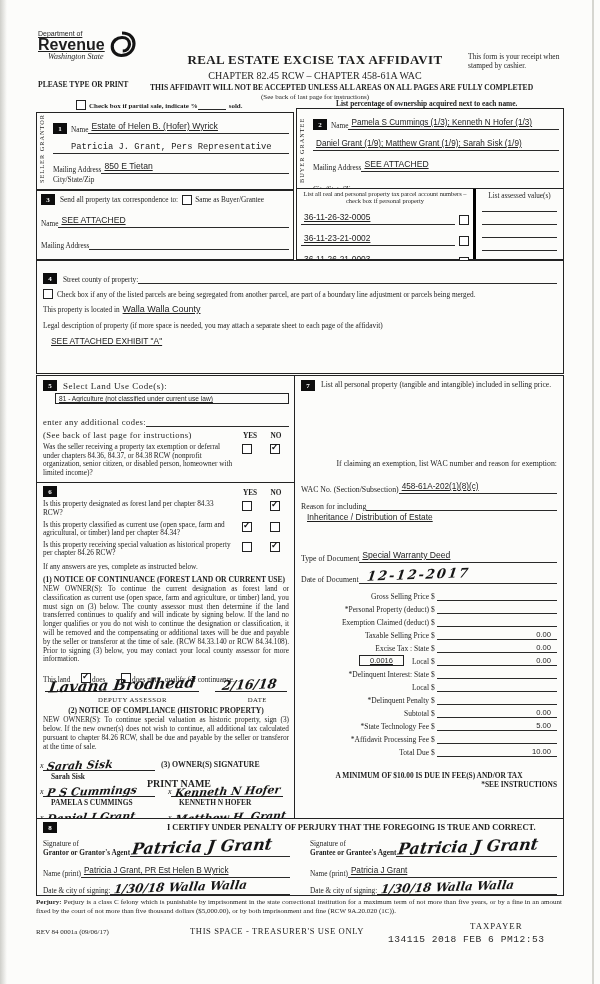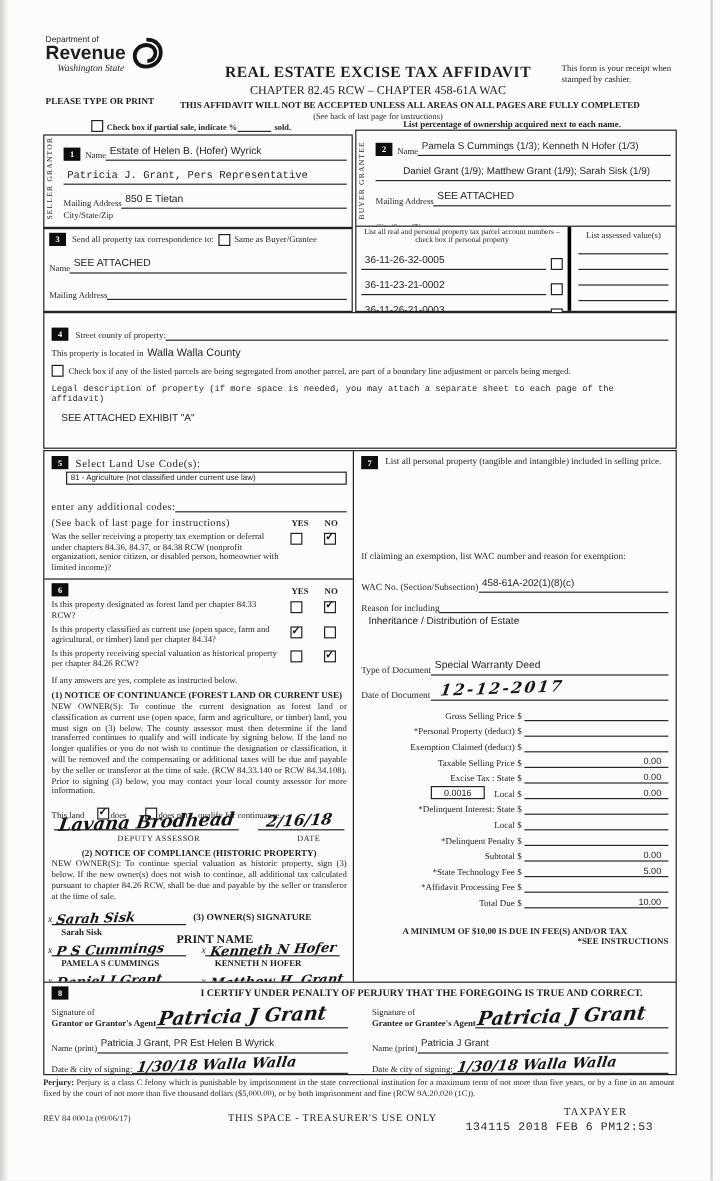--- a/index.html
+++ b/index.html
@@ -2,21 +2,21 @@
 <html><head>
 <meta charset="utf-8">
 <style>
   html,body{margin:0;padding:0;background:#e9e9e6;}
   .page{position:relative;width:600px;height:984px;background:#fcfcfa;margin:0 auto;
         font-family:"Liberation Serif",serif;color:#1e1e1e;overflow:hidden;}
   .page::before{content:"";position:absolute;left:0;top:0;bottom:0;width:7px;
         background:linear-gradient(90deg,#cfcfca,rgba(255,255,255,0));z-index:5;}
   .page::after{content:"";position:absolute;right:6px;top:0;bottom:0;width:2px;background:#d6d6d0;z-index:5;}
   .abs{position:absolute;}
-  .sans{font-family:"Liberation Sans",sans-serif;}
+  .sans{font-family:"Liberation Sans",sans-serif;text-decoration:underline;}
   .mono{font-family:"Liberation Mono",monospace;}
   .script{font-family:"DejaVu Serif",serif;font-style:italic;font-weight:bold;color:#161616;
           transform:rotate(-2deg) skewX(-10deg);display:inline-block;white-space:nowrap;}
   .b{font-weight:bold;}
   .sq{display:inline-flex;align-items:center;justify-content:center;background:#0d0d0d;color:#fff;
       width:14px;height:11px;font-size:7px;font-weight:bold;flex:0 0 14px;}
   .cb{display:inline-block;width:8px;height:8px;border:1px solid #222;background:#fff;
       position:relative;vertical-align:middle;}
   .cb.on::after{content:"✓";position:absolute;left:0px;top:-3px;font-size:9px;font-weight:bold;color:#111;}
   .fill{border-bottom:1px solid #2a2a2a;flex:1;min-width:10px;position:relative;}
@@ -84,21 +84,21 @@
     <div class="abs vert" style="left:1px;top:6px;height:64px;">
       <span>SELLER</span>&nbsp;<span>GRANTOR</span>
     </div>
     <div style="margin-left:16px;padding:2px 4px 0 0;">
       <div class="row">
         <span class="sq">1</span>
         <span class="lbl" style="margin-left:4px;">Name</span>
         <span class="fill"><span class="val sans">Estate of Helen B. (Hofer) Wyrick</span></span>
       </div>
       <div class="row" style="margin-top:1px;">
-        <span class="fill"><span class="val mono" style="font-size:8.8px;">Patricia J. Grant, Pers Representative</span></span>
+        <span class="fill"><span class="val mono" style="font-size:8.8px;margin-left:15px;">Patricia J. Grant, Pers Representative</span></span>
       </div>
       <div class="row" style="margin-top:1px;">
         <span class="lbl">Mailing Address</span>
         <span class="fill"><span class="val sans">850 E Tietan</span></span>
       </div>
       <div class="row" style="margin-top:1px;">
         <span class="lbl">City/State/Zip</span>
       </div>
       <div class="row" style="margin-top:1px;">
         <span class="lbl">Phone No. (including area code)</span>
@@ -111,21 +111,21 @@
     <div class="abs vert" style="left:1px;top:8px;height:66px;">
       <span>BUYER</span>&nbsp;<span>GRANTEE</span>
     </div>
     <div style="margin-left:16px;padding:2px 4px 0 0;">
       <div class="row">
         <span class="sq">2</span>
         <span class="lbl" style="margin-left:4px;">Name</span>
         <span class="fill"><span class="val sans" style="font-size:8.2px;">Pamela S Cummings (1/3); Kenneth N Hofer (1/3)</span></span>
       </div>
       <div class="row" style="margin-top:2px;">
-        <span class="fill"><span class="val sans" style="font-size:8.2px;margin-left:20px;">Daniel Grant (1/9); Matthew Grant (1/9); Sarah Sisk (1/9)</span></span>
+        <span class="fill"><span class="val sans" style="font-size:8.2px;">Daniel Grant (1/9); Matthew Grant (1/9); Sarah Sisk (1/9)</span></span>
       </div>
       <div class="row" style="margin-top:2px;">
         <span class="lbl">Mailing Address</span>
         <span class="fill"><span class="val sans">SEE ATTACHED</span></span>
       </div>
       <div class="row" style="margin-top:3px;">
         <span class="lbl">City/State/Zip</span>
         <span class="fill"><span class="val sans"></span></span>
       </div>
       <div class="row" style="margin-top:3px;">
@@ -191,29 +191,29 @@
     </div>
   </div>
 
   <div class="box" style="top:260px;left:36px;width:526px;height:112px;">
     <div style="padding:4px 6px;">
       <div class="row">
         <span class="sq">4</span>
         <span class="lbl" style="margin-left:6px;">Street county of property:</span>
         <span class="fill"><span class="val sans"></span></span>
       </div>
+      <div class="row" style="margin-top:5px;align-items:center;">
+        <span class="cb"></span>
+        <span class="lbl" style="margin-left:4px;white-space:normal;">Check box if any of the listed parcels are being segregated from another parcel, are part of a boundary line adjustment or parcels being merged.</span>
+      </div>
       <div class="row" style="margin-top:5px;">
         <span class="lbl">This property is located in</span>
         <span class="val sans" style="font-size:9px;">Walla Walla County</span>
       </div>
-      <div class="row" style="margin-top:5px;align-items:center;">
-        <span class="cb"></span>
-        <span class="lbl" style="margin-left:4px;white-space:normal;">Check box if any of the listed parcels are being segregated from another parcel, are part of a boundary line adjustment or parcels being merged.</span>
-      </div>
-      <div style="margin-top:7px;font-size:7.3px;font-family:Liberation Mono, monospace;">Legal description of property (if more space is needed, you may attach a separate sheet to each page of the affidavit)</div>
+      <div style="margin-top:7px;font-size:7.3px;">Legal description of property (if more space is needed, you may attach a separate sheet to each page of the affidavit)</div>
       <div class="sans" style="margin-top:6px;margin-left:8px;font-size:8.4px;">SEE ATTACHED EXHIBIT "A"</div>
     </div>
   </div>
 
   <div class="box" style="top:375px;left:36px;width:258px;height:443px;">
 
     <div style="padding:4px 6px 2px 6px;border-bottom:1px solid #232323;">
       <div class="row" style="align-items:center;">
         <span class="sq">5</span>
         <span style="font-size:9px;margin-left:6px;letter-spacing:.5px;">Select Land Use Code(s):</span>
@@ -336,21 +336,21 @@
 
   <div class="box" style="top:375px;left:294px;width:268px;height:443px;">
     <div style="padding:4px 6px;">
       <div class="row" style="align-items:flex-start;">
         <span class="sq">7</span>
         <span style="font-size:7.6px;margin-left:6px;line-height:9.5px;">List all personal property (tangible and intangible) included in selling price.</span>
       </div>
 
       <div style="height:68px;"></div>
 
-      <div style="font-size:7.8px;">If claiming an exemption, list WAC number and reason for exemption:</div>
+      <div style="font-size:7.8px;text-align:right;">If claiming an exemption, list WAC number and reason for exemption:</div>
       <div class="row" style="margin-top:7px;">
         <span style="font-size:7.8px;white-space:nowrap;">WAC No. (Section/Subsection)</span>
         <span class="fill"><span class="val sans" style="font-size:8.2px;">458-61A-202(1)(8)(c)</span></span>
       </div>
       <div class="row" style="margin-top:8px;">
         <span style="font-size:7.8px;white-space:nowrap;">Reason for including</span>
         <span class="fill"></span>
       </div>
       <div class="sans" style="font-size:8.4px;margin:1px 0 0 6px;">Inheritance / Distribution of Estate</div>
 

